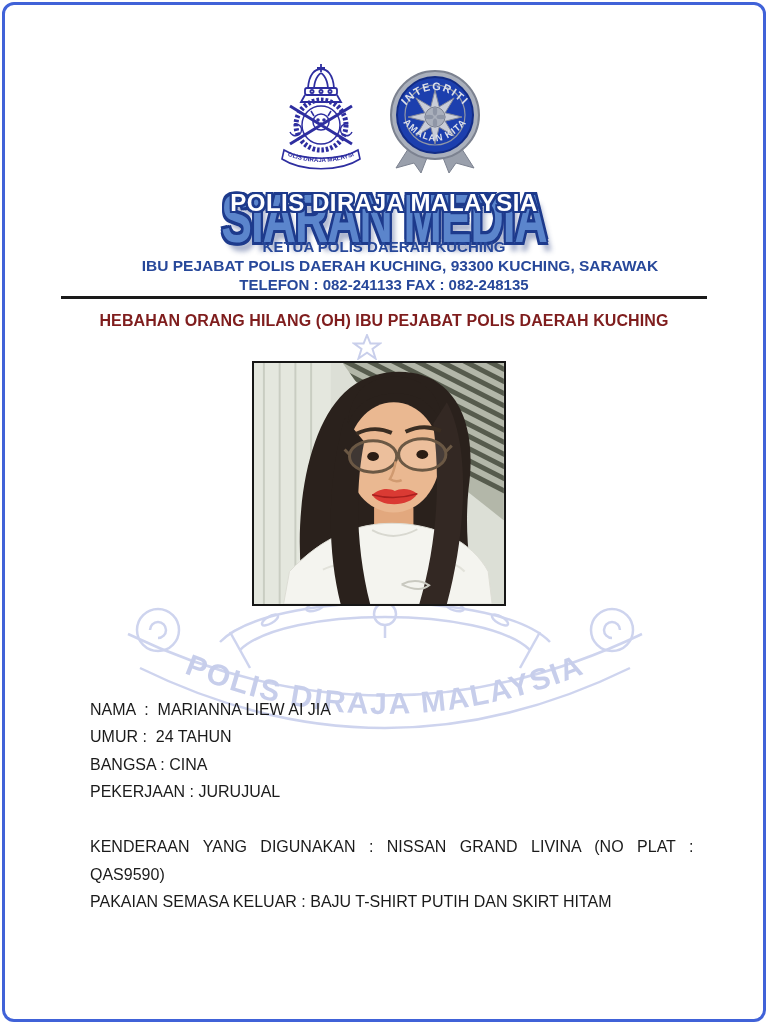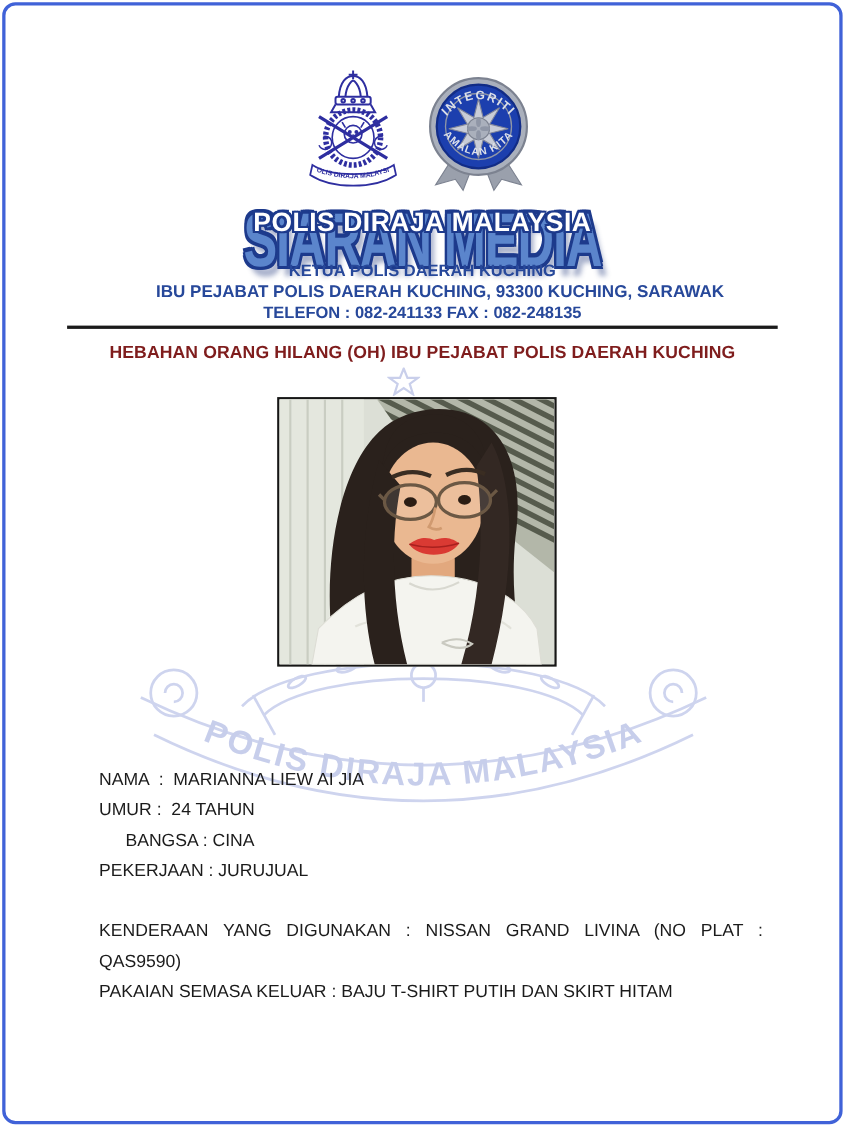--- a/index.html
+++ b/index.html
@@ -26,21 +26,21 @@
   .rule{top:296px;left:61px;width:646px;height:2.5px;background:#1a1a1a;z-index:2;}
   
   .notice-title{top:312px;font-size:16px;font-weight:bold;color:#7f1d1d;letter-spacing:.1px;z-index:2;}
   .photo{left:252px;top:361px;width:254px;height:245px;border:2px solid #161616;box-sizing:border-box;
          z-index:1;background:#dcdfd6;}
   .photo svg{display:block;}
   .wm-star{left:352px;top:334px;z-index:0;}
   .wm-main{left:110px;top:572px;z-index:0;opacity:.95;}
   .section-heading{left:90px;top:645px;font-size:16px;font-weight:bold;color:#1b1b1b;z-index:2;white-space:pre;}
   .detail{left:90px;font-size:16px;font-weight:normal;color:#1b1b1b;z-index:2;white-space:pre;}
-  .d0{top:701px;} .d1{top:728px;text-align:center;} .d2{top:756px;margin-left:24px;} .d3{top:783px;}
+  .d0{top:701px;} .d1{top:728px;text-align:center;} .d2{top:756px;} .d3{top:783px;}
   .d4{top:811px;} .d5{top:838px;word-spacing:9px;} .d6{top:866px;} .d7{top:893px;}
 </style>
 </head>
 <body>
 
 <div class="page">
   <div class="frame"></div>
 
   <svg class="abs wm-star" width="30" height="26" viewBox="0 0 30 26">
     <polygon points="15,1 18.4,9.5 28,9.5 20.5,15 23.5,24.5 15,18.7 6.5,24.5 9.5,15 2,9.5 11.6,9.5" fill="none" stroke="#c9cfeb" stroke-width="2"></polygon>

